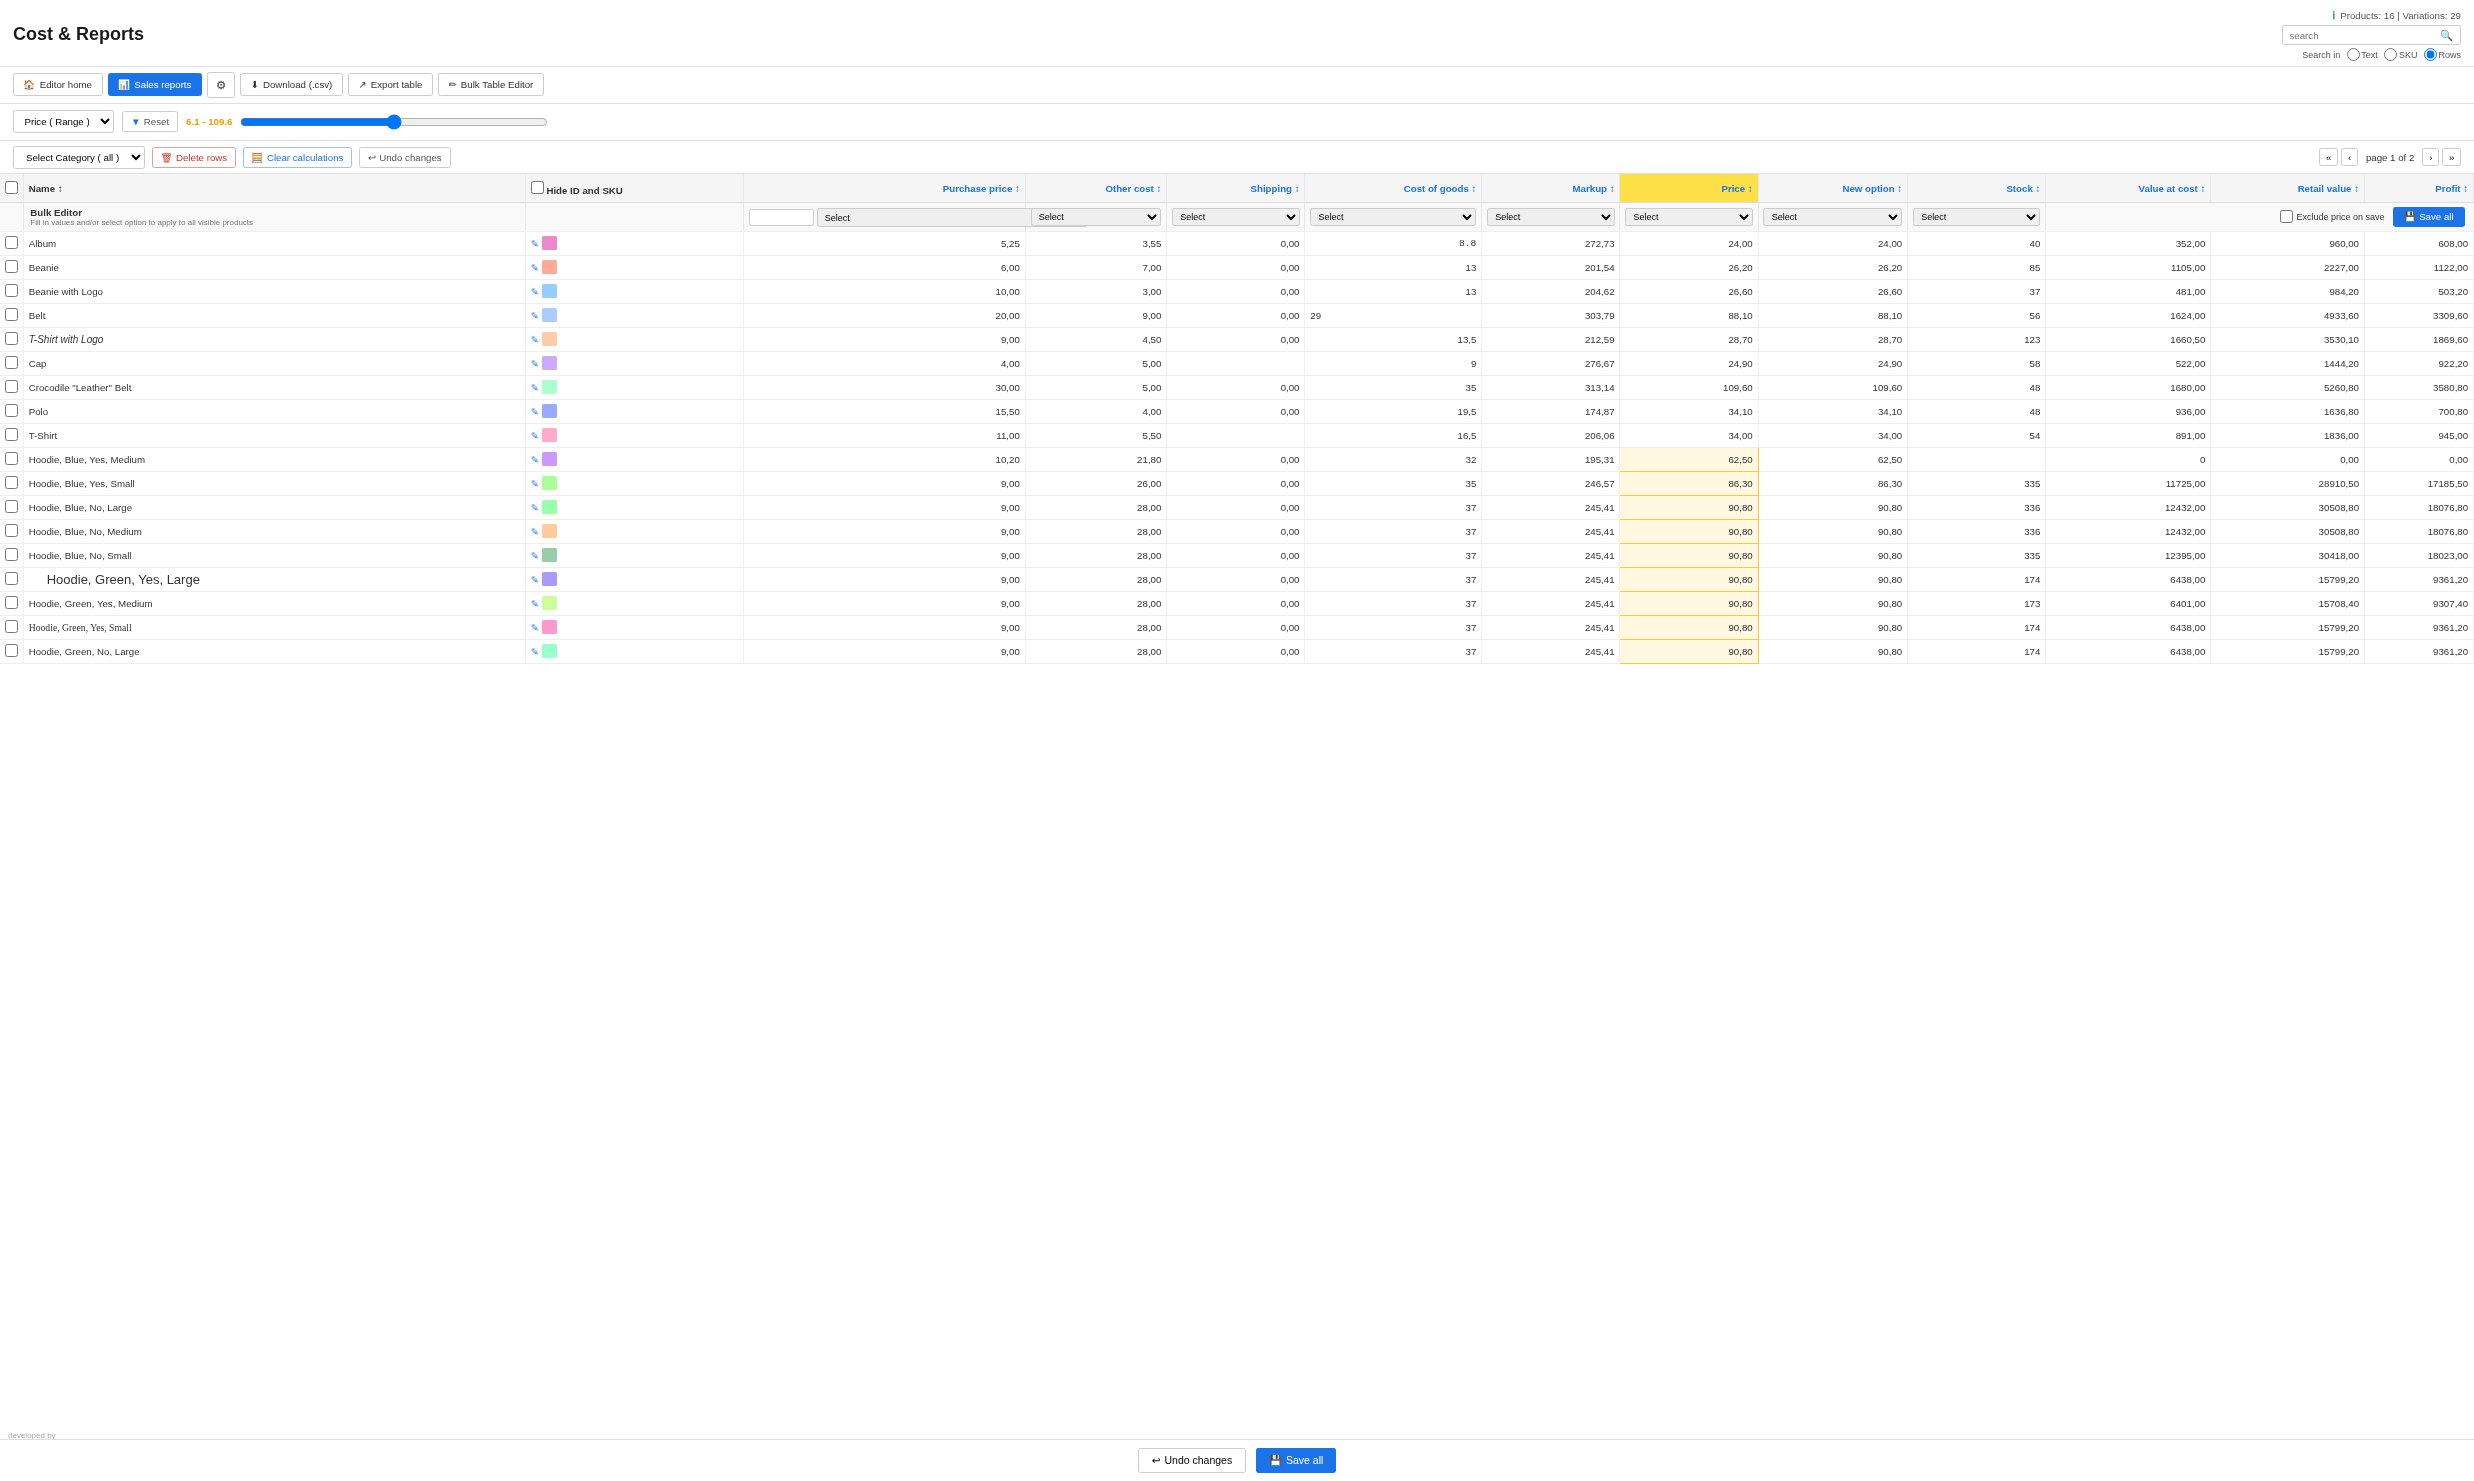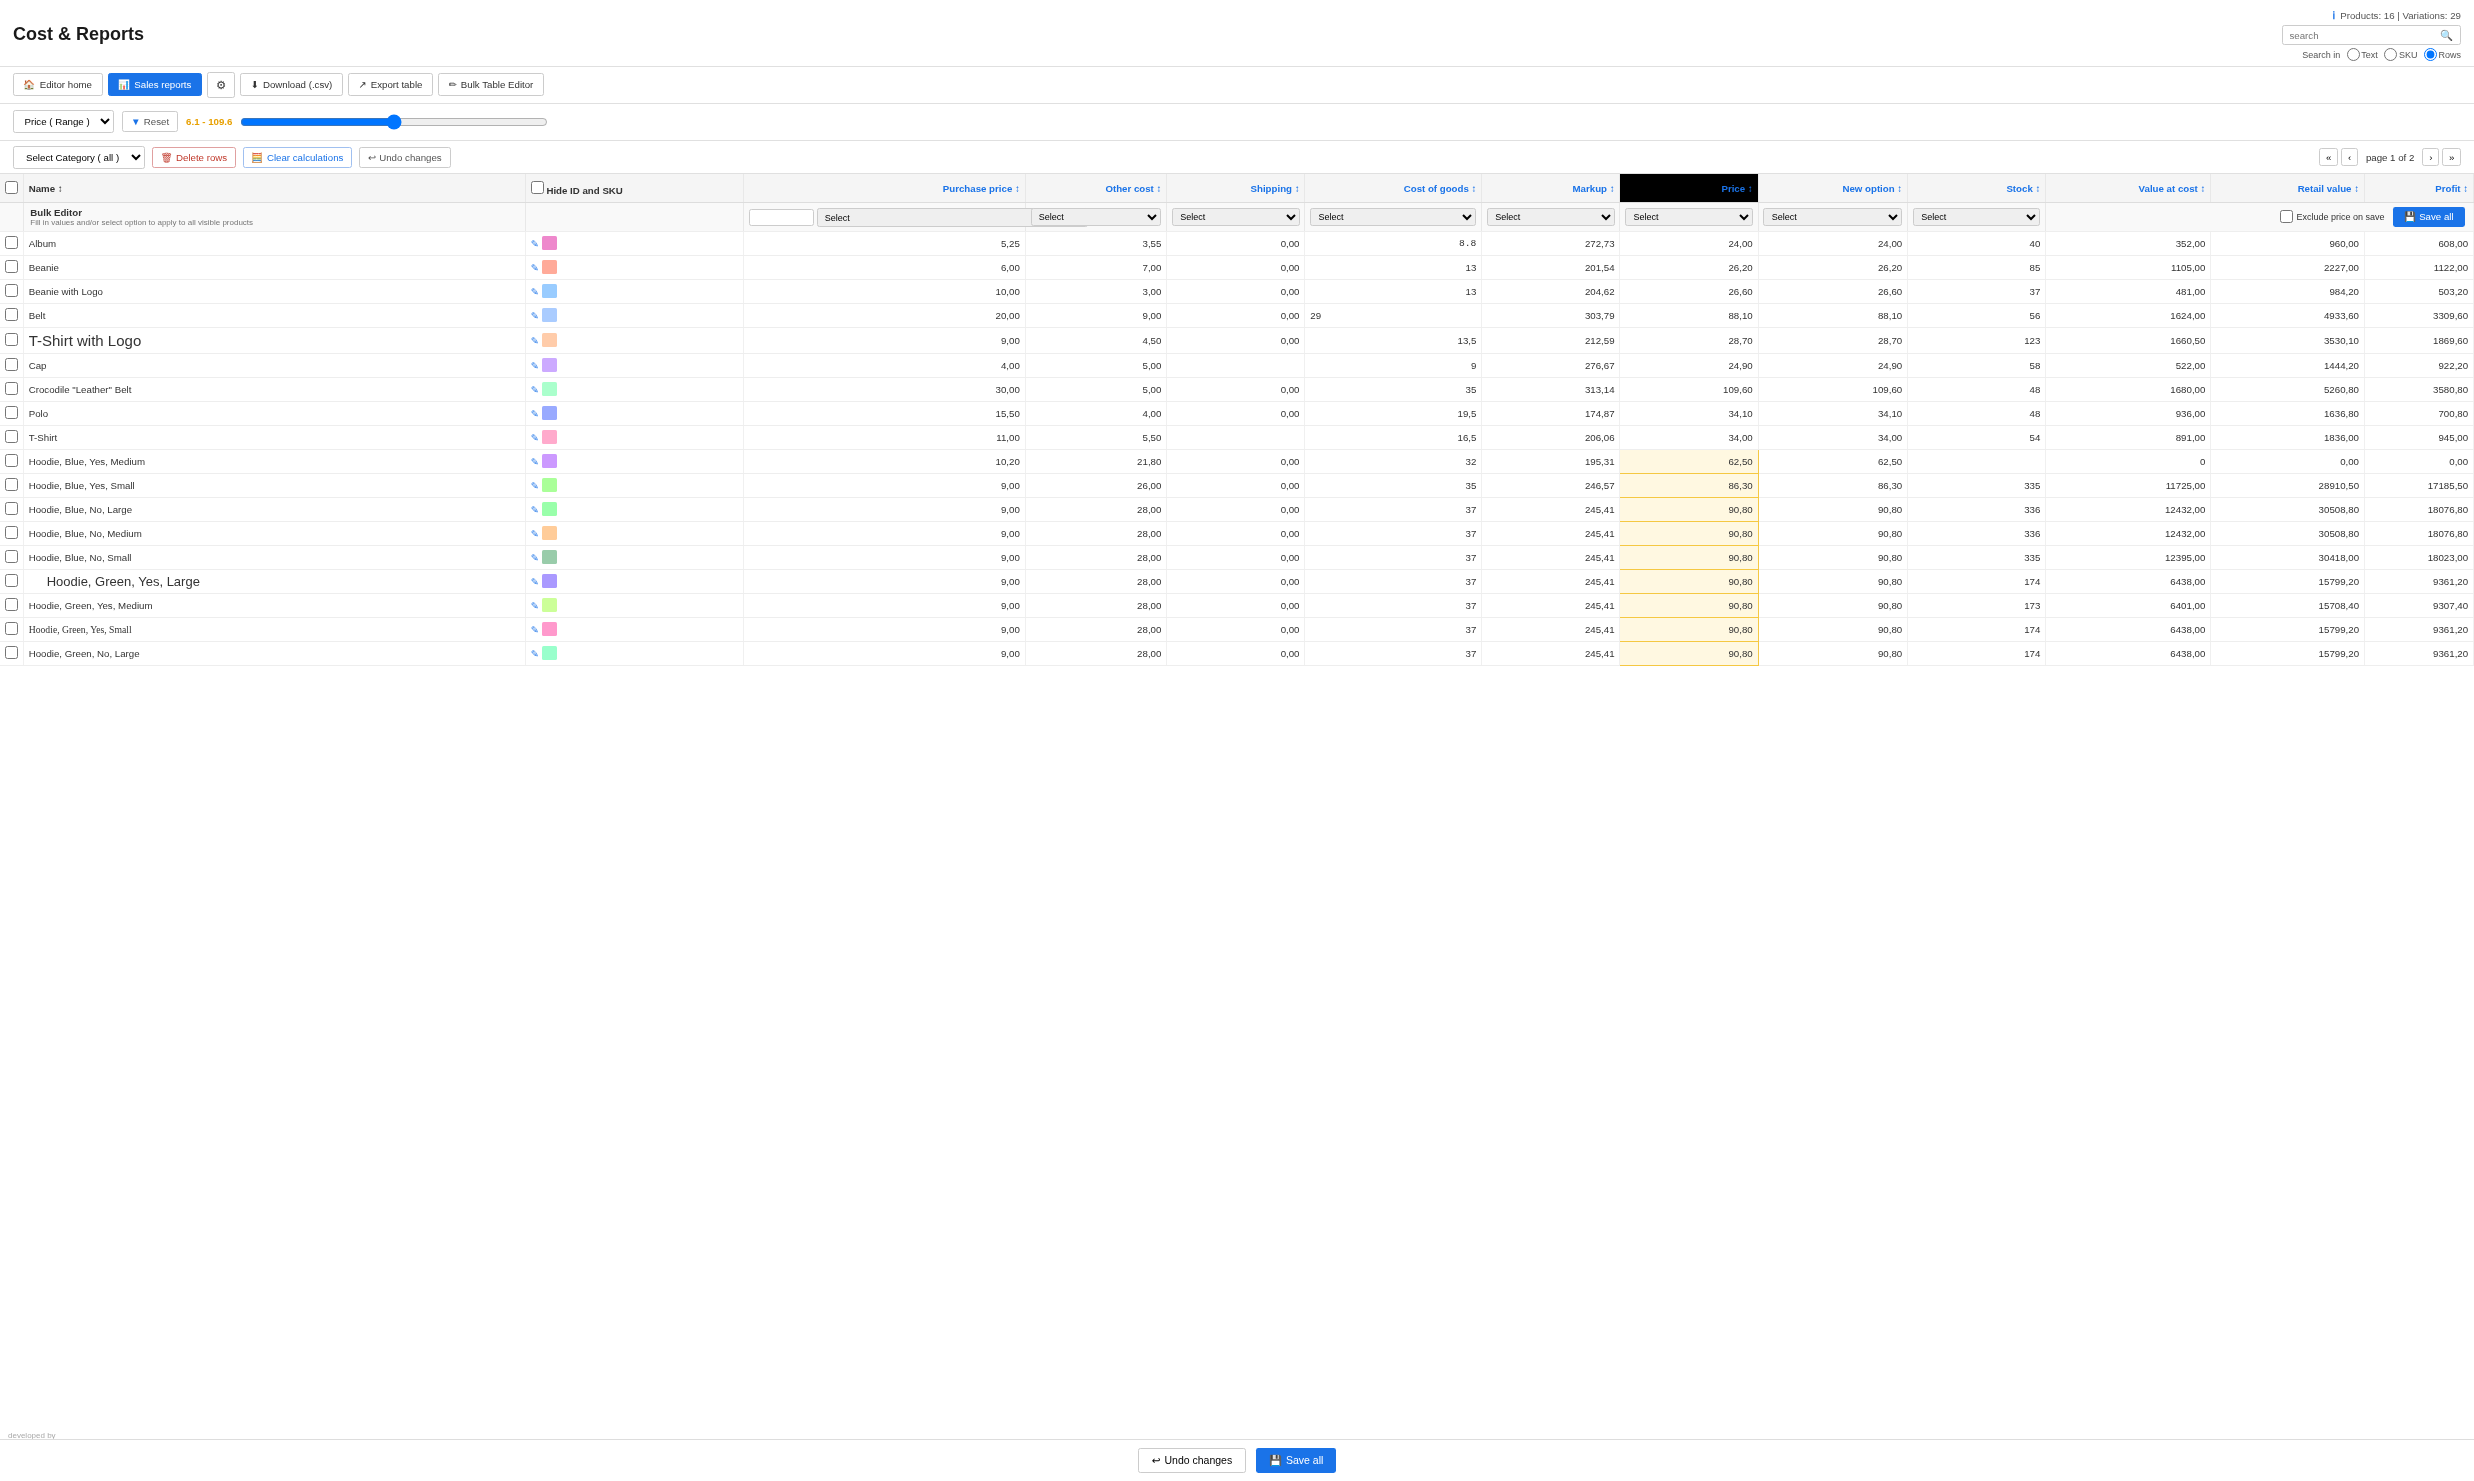--- a/index.html
+++ b/index.html
@@ -121,21 +121,21 @@
           <span>Name ↕</span>
         </th>
         <th style="padding:6.5px 4.9px;background:#f5f5f5;border-bottom:1.6px solid #ddd;border-right:0.8px solid #e8e8e8;color:#333;cursor:pointer;">
           <input type="checkbox" style=""> <span>Hide ID and SKU</span>
         </th>
         <th style="padding:6.5px 4.9px;background:#f5f5f5;border-bottom:1.6px solid #ddd;border-right:0.8px solid #e8e8e8;color:#1a73e8;cursor:pointer;text-align:right;">Purchase price ↕</th>
         <th style="padding:6.5px 4.9px;background:#f5f5f5;border-bottom:1.6px solid #ddd;border-right:0.8px solid #e8e8e8;color:#1a73e8;cursor:pointer;text-align:right;">Other cost ↕</th>
         <th style="padding:6.5px 4.9px;background:#f5f5f5;border-bottom:1.6px solid #ddd;border-right:0.8px solid #e8e8e8;color:#1a73e8;cursor:pointer;text-align:right;">Shipping ↕</th>
         <th style="padding:6.5px 4.9px;background:#f5f5f5;border-bottom:1.6px solid #ddd;border-right:0.8px solid #e8e8e8;color:#1a73e8;cursor:pointer;text-align:right;">Cost of goods ↕</th>
         <th style="padding:6.5px 4.9px;background:#f5f5f5;border-bottom:1.6px solid #ddd;border-right:0.8px solid #e8e8e8;color:#1a73e8;cursor:pointer;text-align:right;">Markup ↕</th>
-        <th style="padding:6.5px 4.9px;background:#000000;border-bottom:1.6px solid #ddd;border-right:0.8px solid #e8e8e8;color:#1a73e8;cursor:pointer;text-align:right;">Price ↕</th>
+        <th style="padding:6.5px 4.9px;background:#fde047;border-bottom:1.6px solid #ddd;border-right:0.8px solid #e8e8e8;color:#1a73e8;cursor:pointer;text-align:right;">Price ↕</th>
         <th style="padding:6.5px 4.9px;background:#f5f5f5;border-bottom:1.6px solid #ddd;border-right:0.8px solid #e8e8e8;color:#1a73e8;cursor:pointer;text-align:right;">New option ↕</th>
         <th style="padding:6.5px 4.9px;background:#f5f5f5;border-bottom:1.6px solid #ddd;border-right:0.8px solid #e8e8e8;color:#1a73e8;cursor:pointer;text-align:right;">Stock ↕</th>
         <th style="padding:6.5px 4.9px;background:#f5f5f5;border-bottom:1.6px solid #ddd;border-right:0.8px solid #e8e8e8;color:#1a73e8;cursor:pointer;text-align:right;">Value at cost ↕</th>
         <th style="padding:6.5px 4.9px;background:#f5f5f5;border-bottom:1.6px solid #ddd;border-right:0.8px solid #e8e8e8;color:#1a73e8;cursor:pointer;text-align:right;">Retail value ↕</th>
         <th style="padding:6.5px 4.9px;background:#f5f5f5;border-bottom:1.6px solid #ddd;border-right:0.8px solid #e8e8e8;color:#1a73e8;cursor:pointer;text-align:right;">Profit ↕</th>
       </tr>
 
       <tr style="background:#f9f9f9;border-bottom:0.8px solid #ddd;">
         <td style="padding:3.2px 4.9px;border-right:0.8px solid #e8e8e8;"></td>
         <td style="padding:3.2px 6.5px;border-right:0.8px solid #e8e8e8;">
@@ -378,21 +378,21 @@
       <td style="padding:4px 4.9px;border-bottom:0.8px solid #eee;border-right:0.8px solid #f0f0f0;text-align:right;">
         <span>3309,60</span>
       </td>
     </tr>
         <tr>
       <td style="padding:4px 4.9px;border-bottom:0.8px solid #eee;border-right:0.8px solid #f0f0f0;text-align:center;">
         <input type="checkbox" style="">
       </td>
       <td style="padding:4px 4.9px;border-bottom:0.8px solid #eee;border-right:0.8px solid #f0f0f0;min-width:146px;">
         <div style="display:flex;align-items:center;gap:3.2px;">
-          <span style="font-size:15px;">T-Shirt with Logo</span>
+          <span style="font-size:10px;font-style:italic;">T-Shirt with Logo</span>
         </div>
       </td>
       <td style="padding:4px 4.9px;border-bottom:0.8px solid #eee;border-right:0.8px solid #f0f0f0;">
         <div style="display:flex;align-items:center;gap:3.2px;">
           <span style="color:#1a73e8;cursor:pointer;font-size:9.7px;">✎</span>
           <span style="width:14.6px;height:14.6px;border-radius:1.6px;background:#fca;display:inline-block;font-size:6.5px;"></span>
         </div>
       </td>
       <td style="padding:4px 4.9px;border-bottom:0.8px solid #eee;border-right:0.8px solid #f0f0f0;text-align:right;">
         <span>9,00</span>

